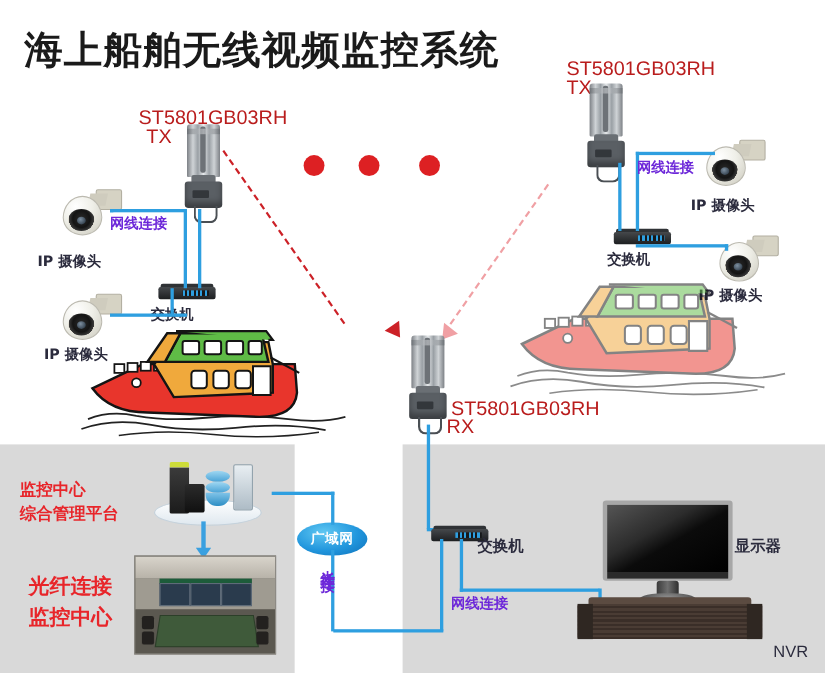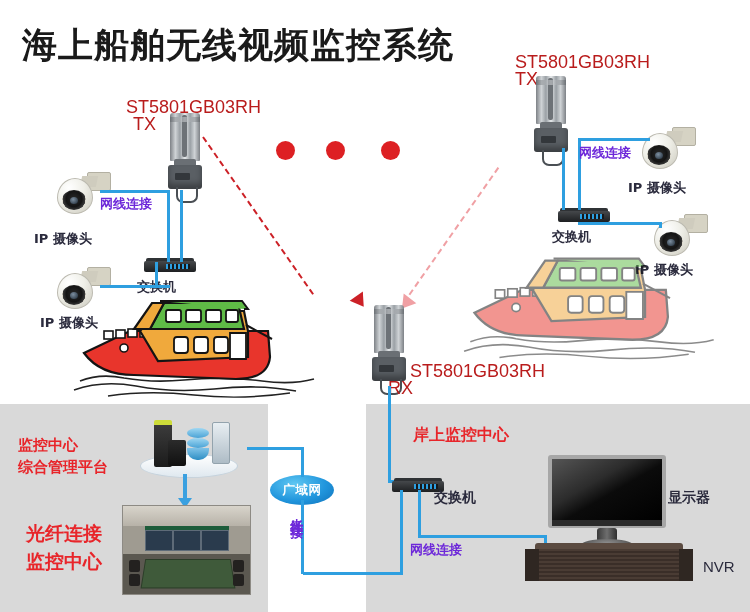--- a/index.html
+++ b/index.html
@@ -296,26 +296,25 @@
   <div class="beam faint" style="left:398px;top:310px;width:175px;transform:rotate(-55deg);"></div>
   <div class="arrowhead" style="left:398px;top:297px;border-top:13px solid #f0a0a4;transform:rotate(38deg);"></div>
 
   <div class="radio" style="left:370px;top:305px;">
     <div class="ant"></div>
     <div class="neck"></div>
     <div class="box"></div>
     <div class="tail"></div>
   </div>
   <div class="lbl lbl-dev" style="left:410px;top:360px;">ST5801GB03RH</div>
-  <div class="lbl lbl-dev" style="left:388px;top:377px;">RX</div>
+  <div class="lbl lbl-dev" style="left:406px;top:377px;">RX</div>
 
   <div class="wire wire-v" style="left:388px;top:386px;height:95px;"></div>
   <div class="wire wire-h" style="left:388px;top:480px;width:20px;"></div>
 
-  <div class="lbl lbl-red" style="left:413px;top:425px;font-size:16px;">岸上监控中心</div>
 
   <div class="sw" style="left:392px;top:478px;">
     <div class="top"></div>
     <div class="body"></div>
     <div class="ports"></div>
   </div>
   <div class="lbl lbl-cn" style="left:434px;top:489px;font-size:14px;">交换机</div>
 
   <div class="wire wire-v" style="left:418px;top:490px;height:48px;"></div>
   <div class="wire wire-h" style="left:418px;top:535px;width:127px;"></div>
@@ -333,21 +332,21 @@
     <div class="base"></div>
   </div>
   <div class="lbl lbl-cn" style="left:668px;top:489px;font-size:14px;">显示器</div>
 
   <div id="nvr">
     <div class="top"></div>
     <div class="body"></div>
     <div class="side" style="left:0;"></div>
     <div class="side" style="left:154px;"></div>
   </div>
-  <div class="lbl" style="left:703px;top:558px;font-size:15px;">NVR</div>
+  <div class="lbl" style="left:703px;top:584px;font-size:15px;">NVR</div>
 
   <div id="wan" style="left:270px;top:475px;">
     <span>广域网</span>
   </div>
   <div class="wire wire-v" style="left:301px;top:447px;height:30px;"></div>
   <div class="wire wire-h" style="left:247px;top:447px;width:57px;"></div>
   <div class="wire wire-v" style="left:301px;top:500px;height:74px;"></div>
   <div class="lbl lbl-blue lbl-cn" style="left:288px;top:508px;writing-mode:vertical-rl;text-orientation:upright;letter-spacing:2px;">光纤连接</div>
 
   <div class="lbl lbl-red lbl-cn" style="left:18px;top:436px;font-size:15px;">监控中心</div>

